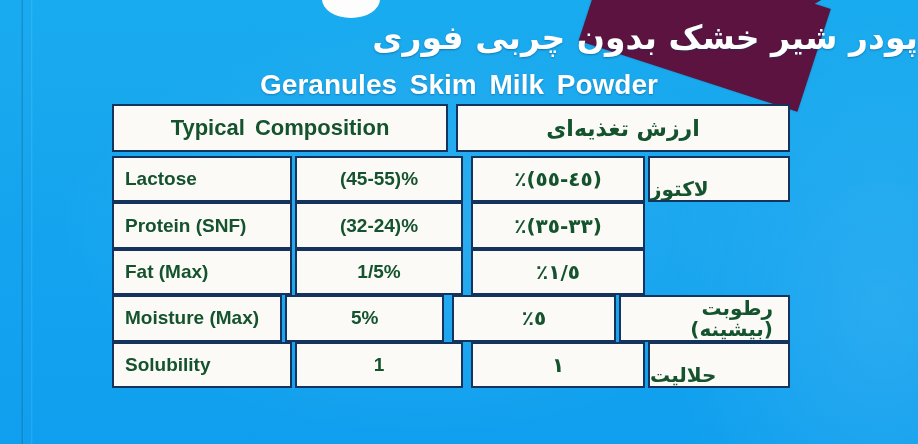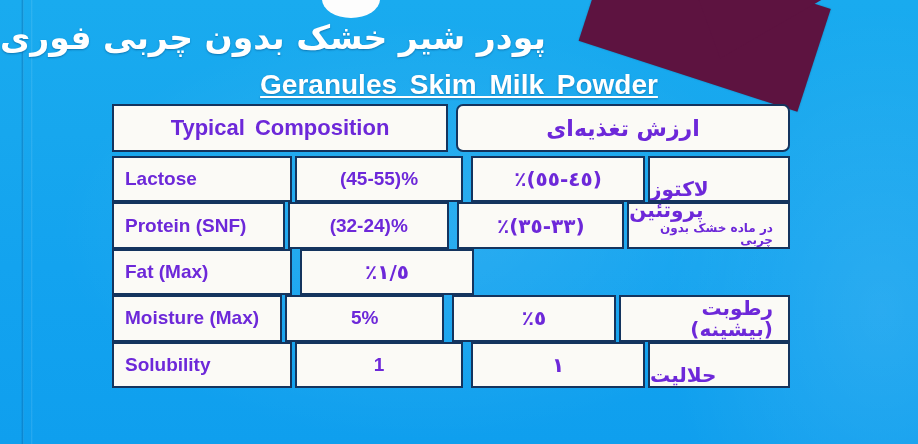--- a/index.html
+++ b/index.html
@@ -70,41 +70,40 @@
     background: #fdfdfd;
     border-radius: 0 0 40px 40px / 0 0 26px 26px;
   }
 
   
   .title-fa {
     position: absolute;
     top: 18px;
     left: 0;
     width: 918px;
-    text-align: left;
+    text-align: right;
     color: #ffffff;
     font-size: 33px;
     font-weight: bold;
     direction: rtl;
     letter-spacing: 0px;
     text-shadow: 0 1px 2px rgba(0,60,110,0.45);
     font-family: "DejaVu Sans", "Liberation Sans", sans-serif;
   }
   .title-en {
     position: absolute;
     top: 69px;
     left: 0;
     width: 918px;
     text-align: center;
     color: #ffffff;
     font-size: 28px;
     font-weight: bold;
     word-spacing: 5px;
     text-shadow: 0 1px 2px rgba(0,60,110,0.40);
-    text-decoration: underline;
   }
 
   
   .spec-table {
     position: absolute;
     left: 112px;
     top: 104px;
     width: 678px;
     height: 284px;
     display: flex;
@@ -116,21 +115,21 @@
     min-height: 0;
   }
   .trow.header-row { flex: 0 0 48px; }
 
   .cell {
     background: #fbfaf6;
     border: 2px solid #14345e;
     box-sizing: border-box;
     display: flex;
     align-items: center;
-    color: #6d28d9;
+    color: #14532d;
     font-weight: bold;
     overflow: hidden;
   }
   .cell.en-name {
     width: 180px;
     padding-left: 11px;
     font-size: 19px;
     justify-content: flex-start;
   }
   .cell.en-val {
@@ -173,21 +172,20 @@
     font-size: 22px;
     word-spacing: 4px;
   }
   .cell.head-fa {
     flex: 1 1 auto;
     justify-content: center;
     font-size: 22px;
     margin-left: 8px;
     direction: rtl;
     font-family: "DejaVu Sans", sans-serif;
-    border-radius: 7px;
   }
 
   .row-gap { height: 4px; flex: 0 0 4px; }
 </style>
 </head>
 <body>
 
 <div id="screenshot">
 
   <div class="bg-sheen"></div>
@@ -214,28 +212,25 @@
       <div class="cell fa-val">(٤٥-٥٥)٪</div>
       <div class="cell fa-name">
         <span>لاکتوز</span>
       </div>
     </div>
 
     <div class="trow">
       <div class="cell en-name">Protein (SNF)</div>
       <div class="cell en-val">(32-24)%</div>
       <div class="cell fa-val">(٣٣-٣٥)٪</div>
-      <div class="cell fa-name">
-        <span>پروتئین</span>
-        <span class="fa-sub">در ماده خشک بدون چربی</span>
-      </div>
     </div>
 
     <div class="trow">
       <div class="cell en-name">Fat (Max)</div>
+      <div class="cell en-val">1/5%</div>
       <div class="cell fa-val">١/٥٪</div>
     </div>
 
     <div class="trow">
       <div class="cell en-name">Moisture (Max)</div>
       <div class="cell en-val">5%</div>
       <div class="cell fa-val">٥٪</div>
       <div class="cell fa-name">
         <span>رطوبت (بیشینه)</span>
       </div>

